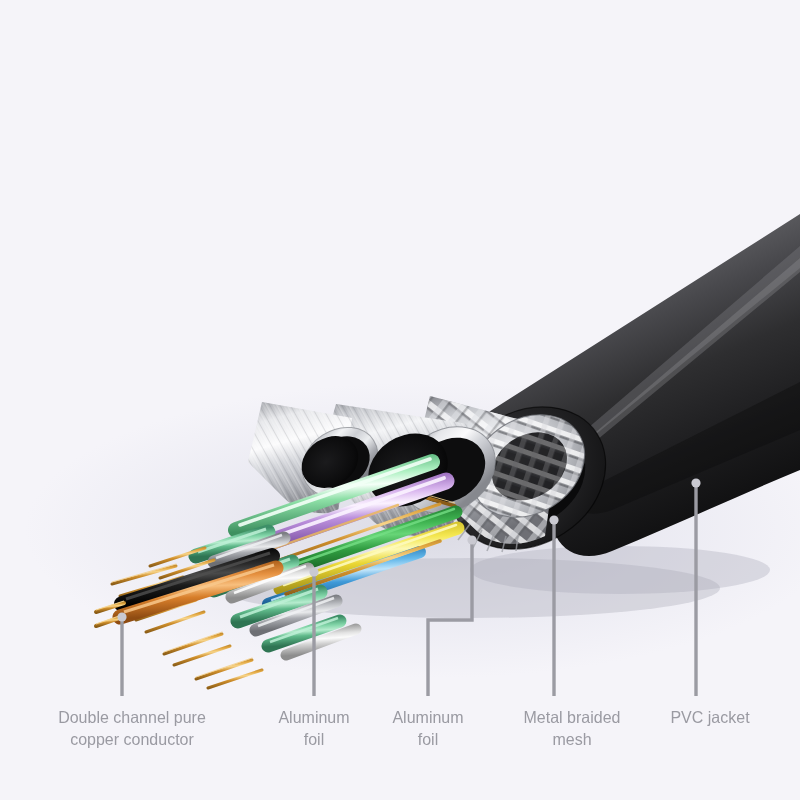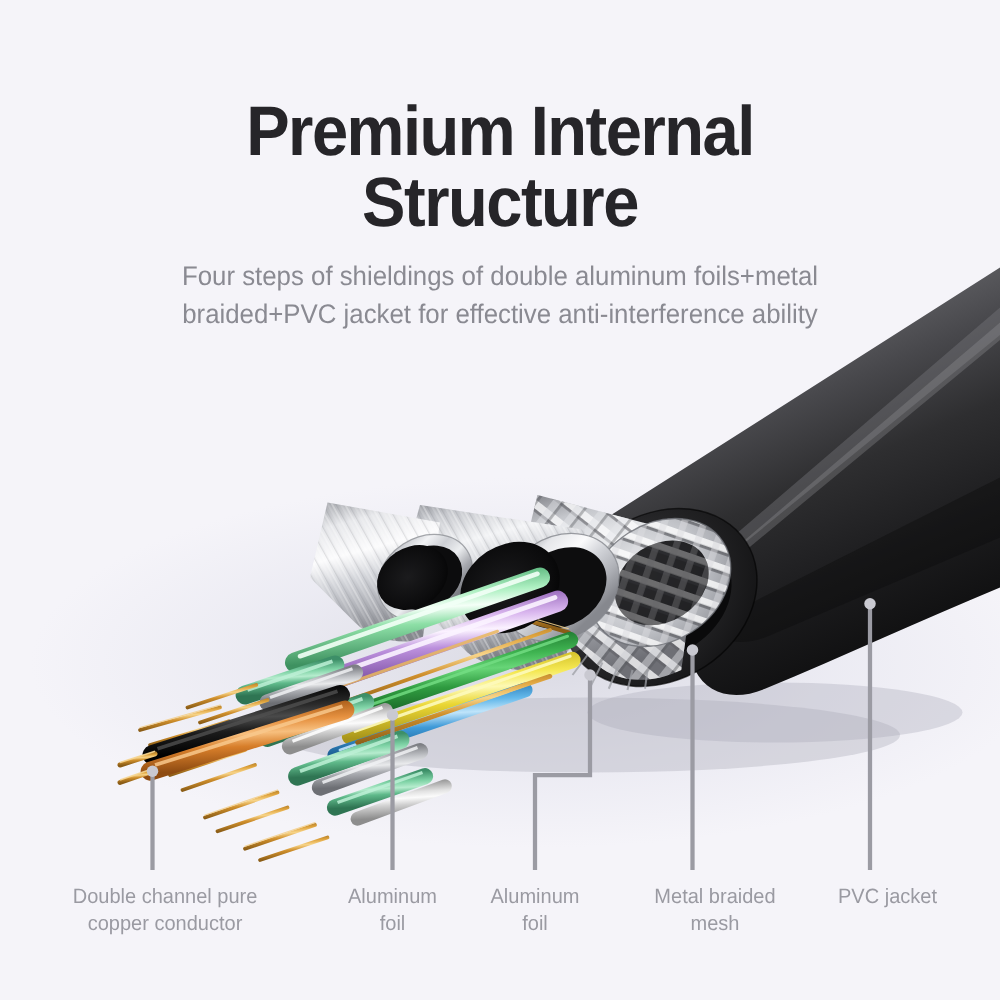--- a/index.html
+++ b/index.html
@@ -417,30 +417,20 @@
     </g>
     <g fill="#c9c9d1">
       <circle cx="122" cy="617" r="4.6"></circle>
       <circle cx="314" cy="572" r="4.6"></circle>
       <circle cx="472" cy="540" r="4.6"></circle>
       <circle cx="554" cy="520" r="4.6"></circle>
       <circle cx="696" cy="483" r="4.6"></circle>
     </g>
   </svg>
 
-  <div class="head-wrap">
-    <h1 class="title">
-      <span class="l1">Premium Internal</span>
-      <span class="l2">Structure</span>
-    </h1>
-    <p class="subtitle">
-      <span>Four steps of shieldings of double aluminum foils+metal</span>
-      <span>braided+PVC jacket for effective anti-interference ability</span>
-    </p>
-  </div>
 
   <div class="label" style="left:36px;top:706px;width:192px;">Double channel pure
 copper conductor</div>
 
   <div class="label" style="left:258px;top:706px;width:112px;">Aluminum
 foil</div>
 
   <div class="label" style="left:372px;top:706px;width:112px;">Aluminum
 foil</div>
 

